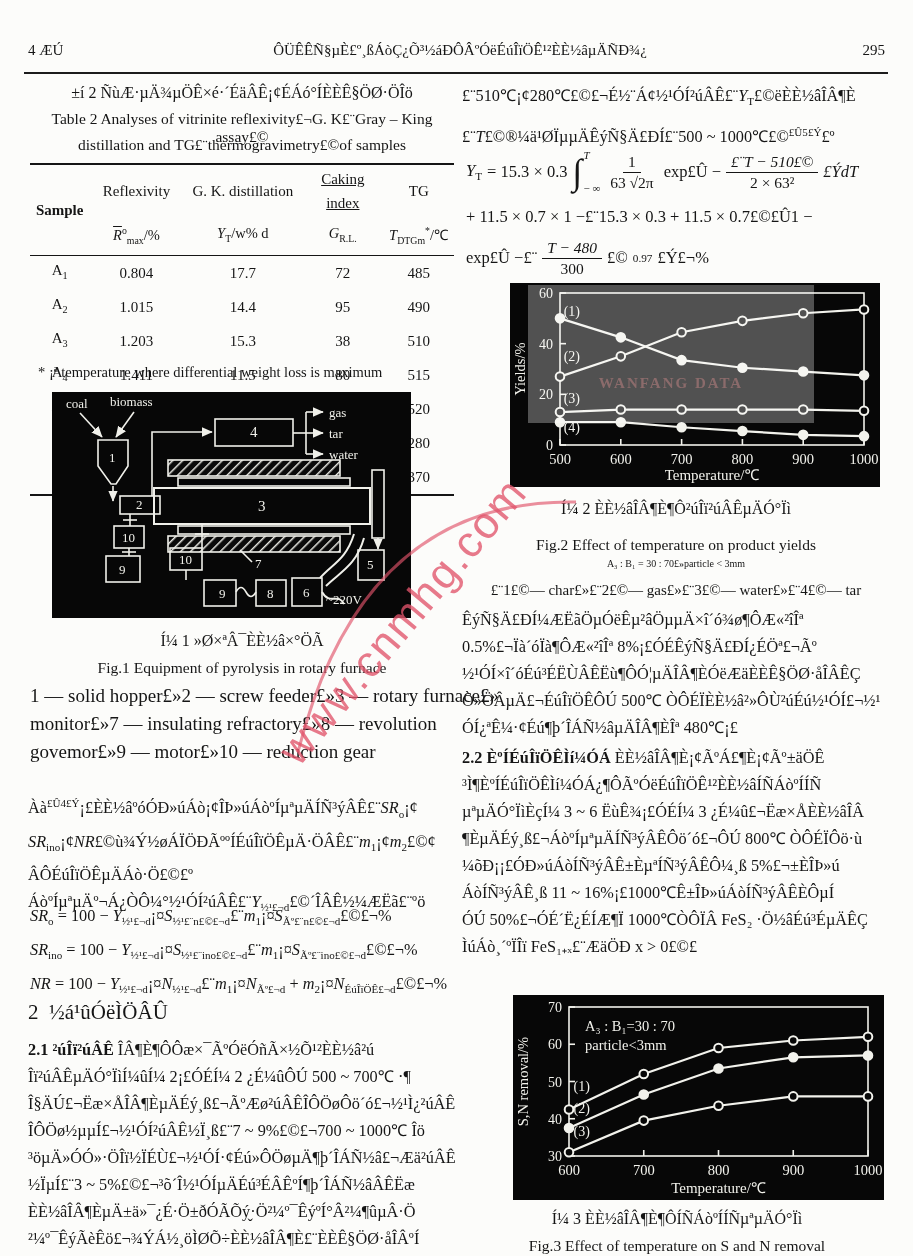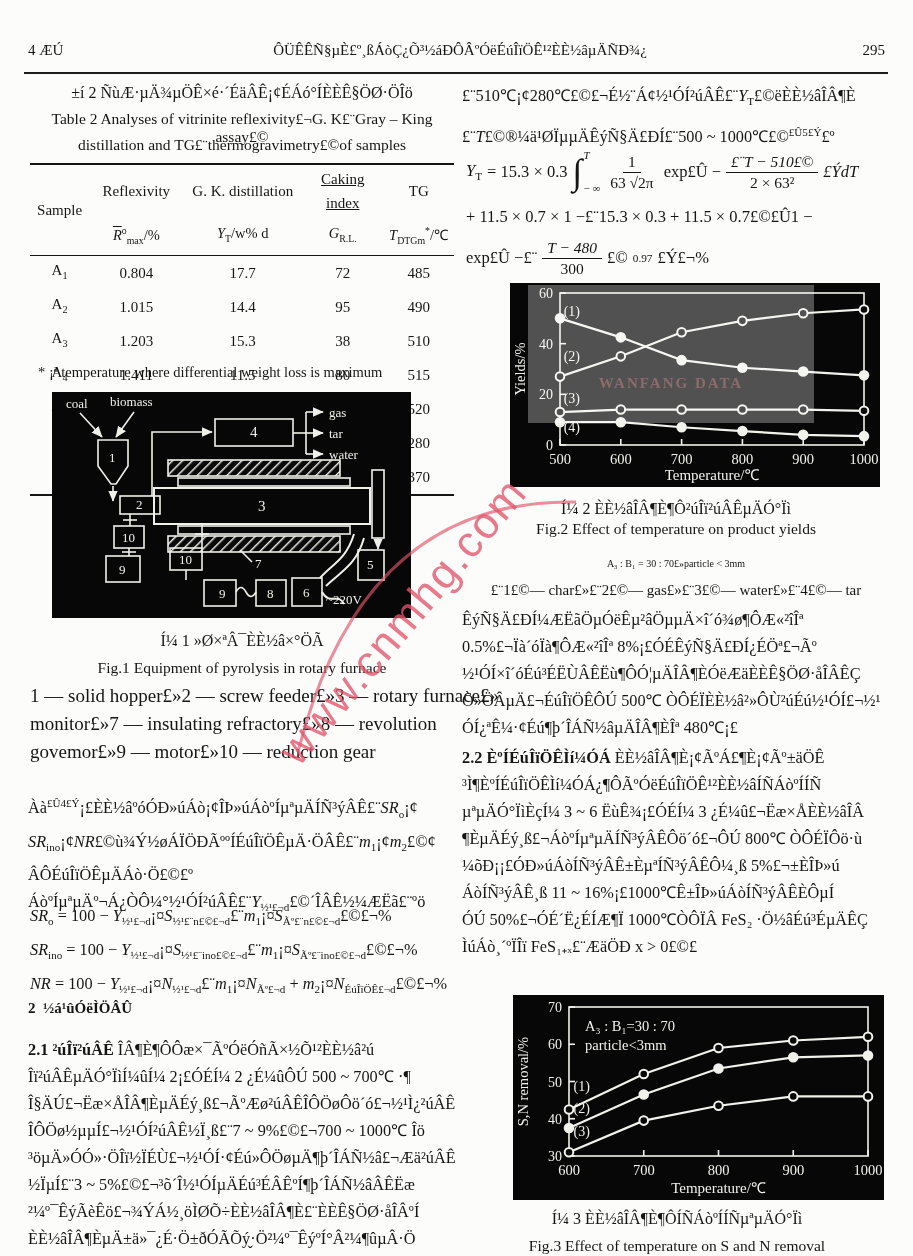--- a/index.html
+++ b/index.html
@@ -28,41 +28,41 @@
   .formula{font-size:16.5px;}
   .frow{display:flex;align-items:center;gap:5px;white-space:nowrap;}
   .frac{display:inline-flex;flex-direction:column;align-items:center;line-height:1.25;font-size:15.5px;}
   .frac .num{border-bottom:1.3px solid #151515;padding:0 5px;}
   .frac .den{padding:0 5px;}
   .intwrap{display:inline-flex;align-items:center;gap:1px;}
   .intsym{font-size:36px;font-weight:normal;line-height:1;}
   .intcol{display:inline-flex;flex-direction:column;justify-content:space-between;height:44px;font-size:11px;line-height:1;}
   .wmtext{font-family:"Liberation Sans",sans-serif;font-size:44px;letter-spacing:2px;
      color:rgba(224,83,106,0.78);white-space:nowrap;transform:rotate(-50deg);transform-origin:0 0;}
-  .sechead{font-size:15px;font-weight:bold;white-space:nowrap;}
+  .sechead{font-size:21px;font-weight:normal;white-space:nowrap;}
 </style>
 </head>
 <body>
 
 <div class="page">
 
   <div class="abs hdr" style="left:28px;top:42px;">4 ÆÚ</div>
   <div class="abs hdr ctr" style="left:120px;top:42px;width:680px;">ÔÜÊÊÑ§µÈ£º¸ßÁòÇ¿Õ³½áÐÔÂºÓëÉúÎïÖÊ¹²ÈÈ½âµÄÑÐ¾¿</div>
   <div class="abs hdr" style="right:28px;top:42px;">295</div>
   <div class="abs rule" style="left:24px;top:72px;width:864px;height:2px;"></div>
 
   <div class="abs ctr" style="left:30px;top:84px;width:424px;font-size:16px;">±í 2   ÑùÆ·µÄ¾µÖÊ×é·´ÉäÂÊ¡¢ÉÁó°ÍÈÈÊ§ÖØ·ÖÎö</div>
   <div class="abs ctr" style="left:26px;top:110px;width:432px;font-size:15.5px;">Table 2   Analyses of vitrinite reflexivity£¬G. K£¨Gray – King assay£©</div>
   <div class="abs ctr" style="left:30px;top:136px;width:424px;font-size:15.5px;">distillation and TG£¨thermogravimetry£©of samples</div>
 
   <div class="abs" style="left:30px;top:163px;width:424px;">
     <table class="datatable">
       <thead>
         <tr>
-          <th rowspan="2" style="width:58px;">Sample</th>
+          <th rowspan="2" style="width:58px;font-weight:bold;">Sample</th>
           <th style="width:94px;">Reflexivity</th>
           <th style="width:120px;">G. K. distillation</th>
           <th style="width:82px;text-decoration:underline;">Caking index</th>
           <th style="width:70px;">TG</th>
         </tr>
         <tr class="subhead">
           <th><span class="it ov">R</span><sup>o</sup><sub>max</sub><span>/%</span></th>
           <th><span class="it">Y</span><sub>T</sub><span>/w% d</span></th>
           <th><span class="it">G</span><sub>R.L.</sub></th>
           <th><span class="it">T</span><sub>DTGm</sub><sup>*</sup><span>/℃</span></th>
@@ -242,22 +242,22 @@
   </div>
 
   <div class="abs tline" style="left:28px;top:1036px;width:432px;"><span class="bd">2.1</span><span>   </span><span class="bd">²úÎï²úÂÊ</span><span>   ÎÂ¶È¶ÔÔæ×¯ÃºÓëÓñÃ×½Õ¹²ÈÈ½â²ú</span></div>
   <div class="abs" style="left:28px;top:1063px;width:432px;">
 
   <div class="tline">Îï²úÂÊµÄÓ°ÏìÍ¼ûÍ¼ 2¡£ÓÉÍ¼ 2 ¿É¼ûÔÚ 500 ~ 700℃ ·¶</div>
       <div class="tline">Î§ÄÚ£¬Ëæ×ÅÎÂ¶ÈµÄÉý¸ß£¬ÃºÆø²úÂÊÎÔÖøÔö´ó£¬½¹Ì¿²úÂÊ</div>
       <div class="tline">ÎÔÖø½µµÍ£¬½¹ÓÍ²úÂÊ½Ï¸ß£¨7 ~ 9%£©£¬700 ~ 1000℃ Îö</div>
       <div class="tline">³öµÄ»ÓÓ»·ÖÎï½ÏÉÙ£¬½¹ÓÍ·¢Éú»ÔÖøµÄ¶þ´ÎÁÑ½â£¬Æä²úÂÊ</div>
       <div class="tline">½ÏµÍ£¨3 ~ 5%£©£¬³õ´Î½¹ÓÍµÄÉú³ÉÂÊºÍ¶þ´ÎÁÑ½âÂÊËæ</div>
+      <div class="tline">ÈÈ½âÎÂ¶ÈµÄ±ä»¯¿É·Ö±ðÓÃÕý̬·Ö²¼º¯ÊýºÍ°Â²¼¶ûµÂ·Ö</div>
       <div class="tline">²¼º¯ÊýÃèÊö£¬¾ÝÁ½¸öÌØÕ÷ÈÈ½âÎÂ¶È£¨ÈÈÊ§ÖØ·åÎÂºÍ</div>
-      <div class="tline">ÈÈ½âÎÂ¶ÈµÄ±ä»¯¿É·Ö±ðÓÃÕý̬·Ö²¼º¯ÊýºÍ°Â²¼¶ûµÂ·Ö</div>
       <div class="tline">²½9ª=Ê¹ÃºÃôÇ½ó8ÏÃ88ÍÉúÎïÖÊµÄÅõ¡Ð</div>
     </div>
 
   <div class="abs" style="left:462px;top:80px;width:430px;line-height:31px;">
 
   <div class="tline" style="line-height:31px;"><span>£¨510℃¡¢280℃£©£¬É½¨Á¢½¹ÓÍ²úÂÊ£¨</span><span class="it">Y</span><sub>T</sub><span>£©ëÈÈ½âÎÂ¶È</span></div>
       <div class="tline" style="line-height:31px;"><span>£¨</span><span class="it">T</span><span>£©®¼ä¹ØÏµµÄÊýÑ§Ä£ÐÍ£¨500 ~ 1000℃£©</span><sup>£Û5£Ý</sup><span>£º</span></div>
     </div>
 
   <div class="abs formula" style="left:466px;top:146px;width:426px;">
@@ -361,21 +361,21 @@
           <circle cx="232.4" cy="148.06666666666666" r="4.3" fill="#f2f2ec" stroke="#f2f2ec" stroke-width="2"></circle>
           <circle cx="293.20000000000005" cy="151.86666666666667" r="4.3" fill="#f2f2ec" stroke="#f2f2ec" stroke-width="2"></circle>
           <circle cx="354" cy="153.13333333333333" r="4.3" fill="#f2f2ec" stroke="#f2f2ec" stroke-width="2"></circle>
           <text x="53.648" y="149.33333333333331" fill="#f2f2ec" font-size="14">(4)</text>
         </g>
         <rect x="18" y="2" width="286" height="138" fill="rgba(255,255,255,0.30)"></rect>
         <text x="161" y="105" fill="rgba(210,140,140,0.45)" font-size="15" text-anchor="middle" font-weight="bold" letter-spacing="2">WANFANG DATA</text>
       </svg>
   </div>
   <div class="abs ctr cap" style="left:462px;top:496px;width:428px;font-size:16px;">Í¼ 2   ÈÈ½âÎÂ¶È¶Ô²úÎï²úÂÊµÄÓ°Ïì</div>
-  <div class="abs ctr cap" style="left:462px;top:516px;width:428px;">Fig.2   Effect of temperature on product yields</div>
+  <div class="abs ctr cap" style="left:462px;top:532px;width:428px;">Fig.2   Effect of temperature on product yields</div>
   <div class="abs ctr cap" style="left:462px;top:551px;width:428px;font-size:10px;">A₃ : B₁ = 30 : 70£»particle &lt; 3mm</div>
   <div class="abs ctr cap" style="left:462px;top:577px;width:428px;font-size:15px;">£¨1£©— char£»£¨2£©— gas£»£¨3£©— water£»£¨4£©— tar</div>
 
   <div class="abs" style="left:462px;top:606px;width:432px;">
 
   <div class="tline">ÊýÑ§Ä£ÐÍ¼ÆËãÖµÓëÊµ²âÖµµÄ×î´ó¾ø¶ÔÆ«²îÎª</div>
       <div class="tline">0.5%£¬Ïà´óÏà¶ÔÆ«²îÎª 8%¡£ÓÉÊýÑ§Ä£ÐÍ¿ÉÖª£¬Ãº</div>
       <div class="tline">½¹ÓÍ×î´óÉú³ÉËÙÂÊËù¶ÔÓ¦µÄÎÂ¶ÈÓëÆäÈÈÊ§ÖØ·åÎÂÊÇ</div>
       <div class="tline">Ò»ÖÂµÄ£¬ÉúÎïÖÊÔÚ 500℃ ÒÔÉÏÈÈ½â²»ÔÙ²úÉú½¹ÓÍ£¬½¹</div>
       <div class="tline">ÓÍ¿ªÊ¼·¢Éú¶þ´ÎÁÑ½âµÄÎÂ¶ÈÎª 480℃¡£</div>

